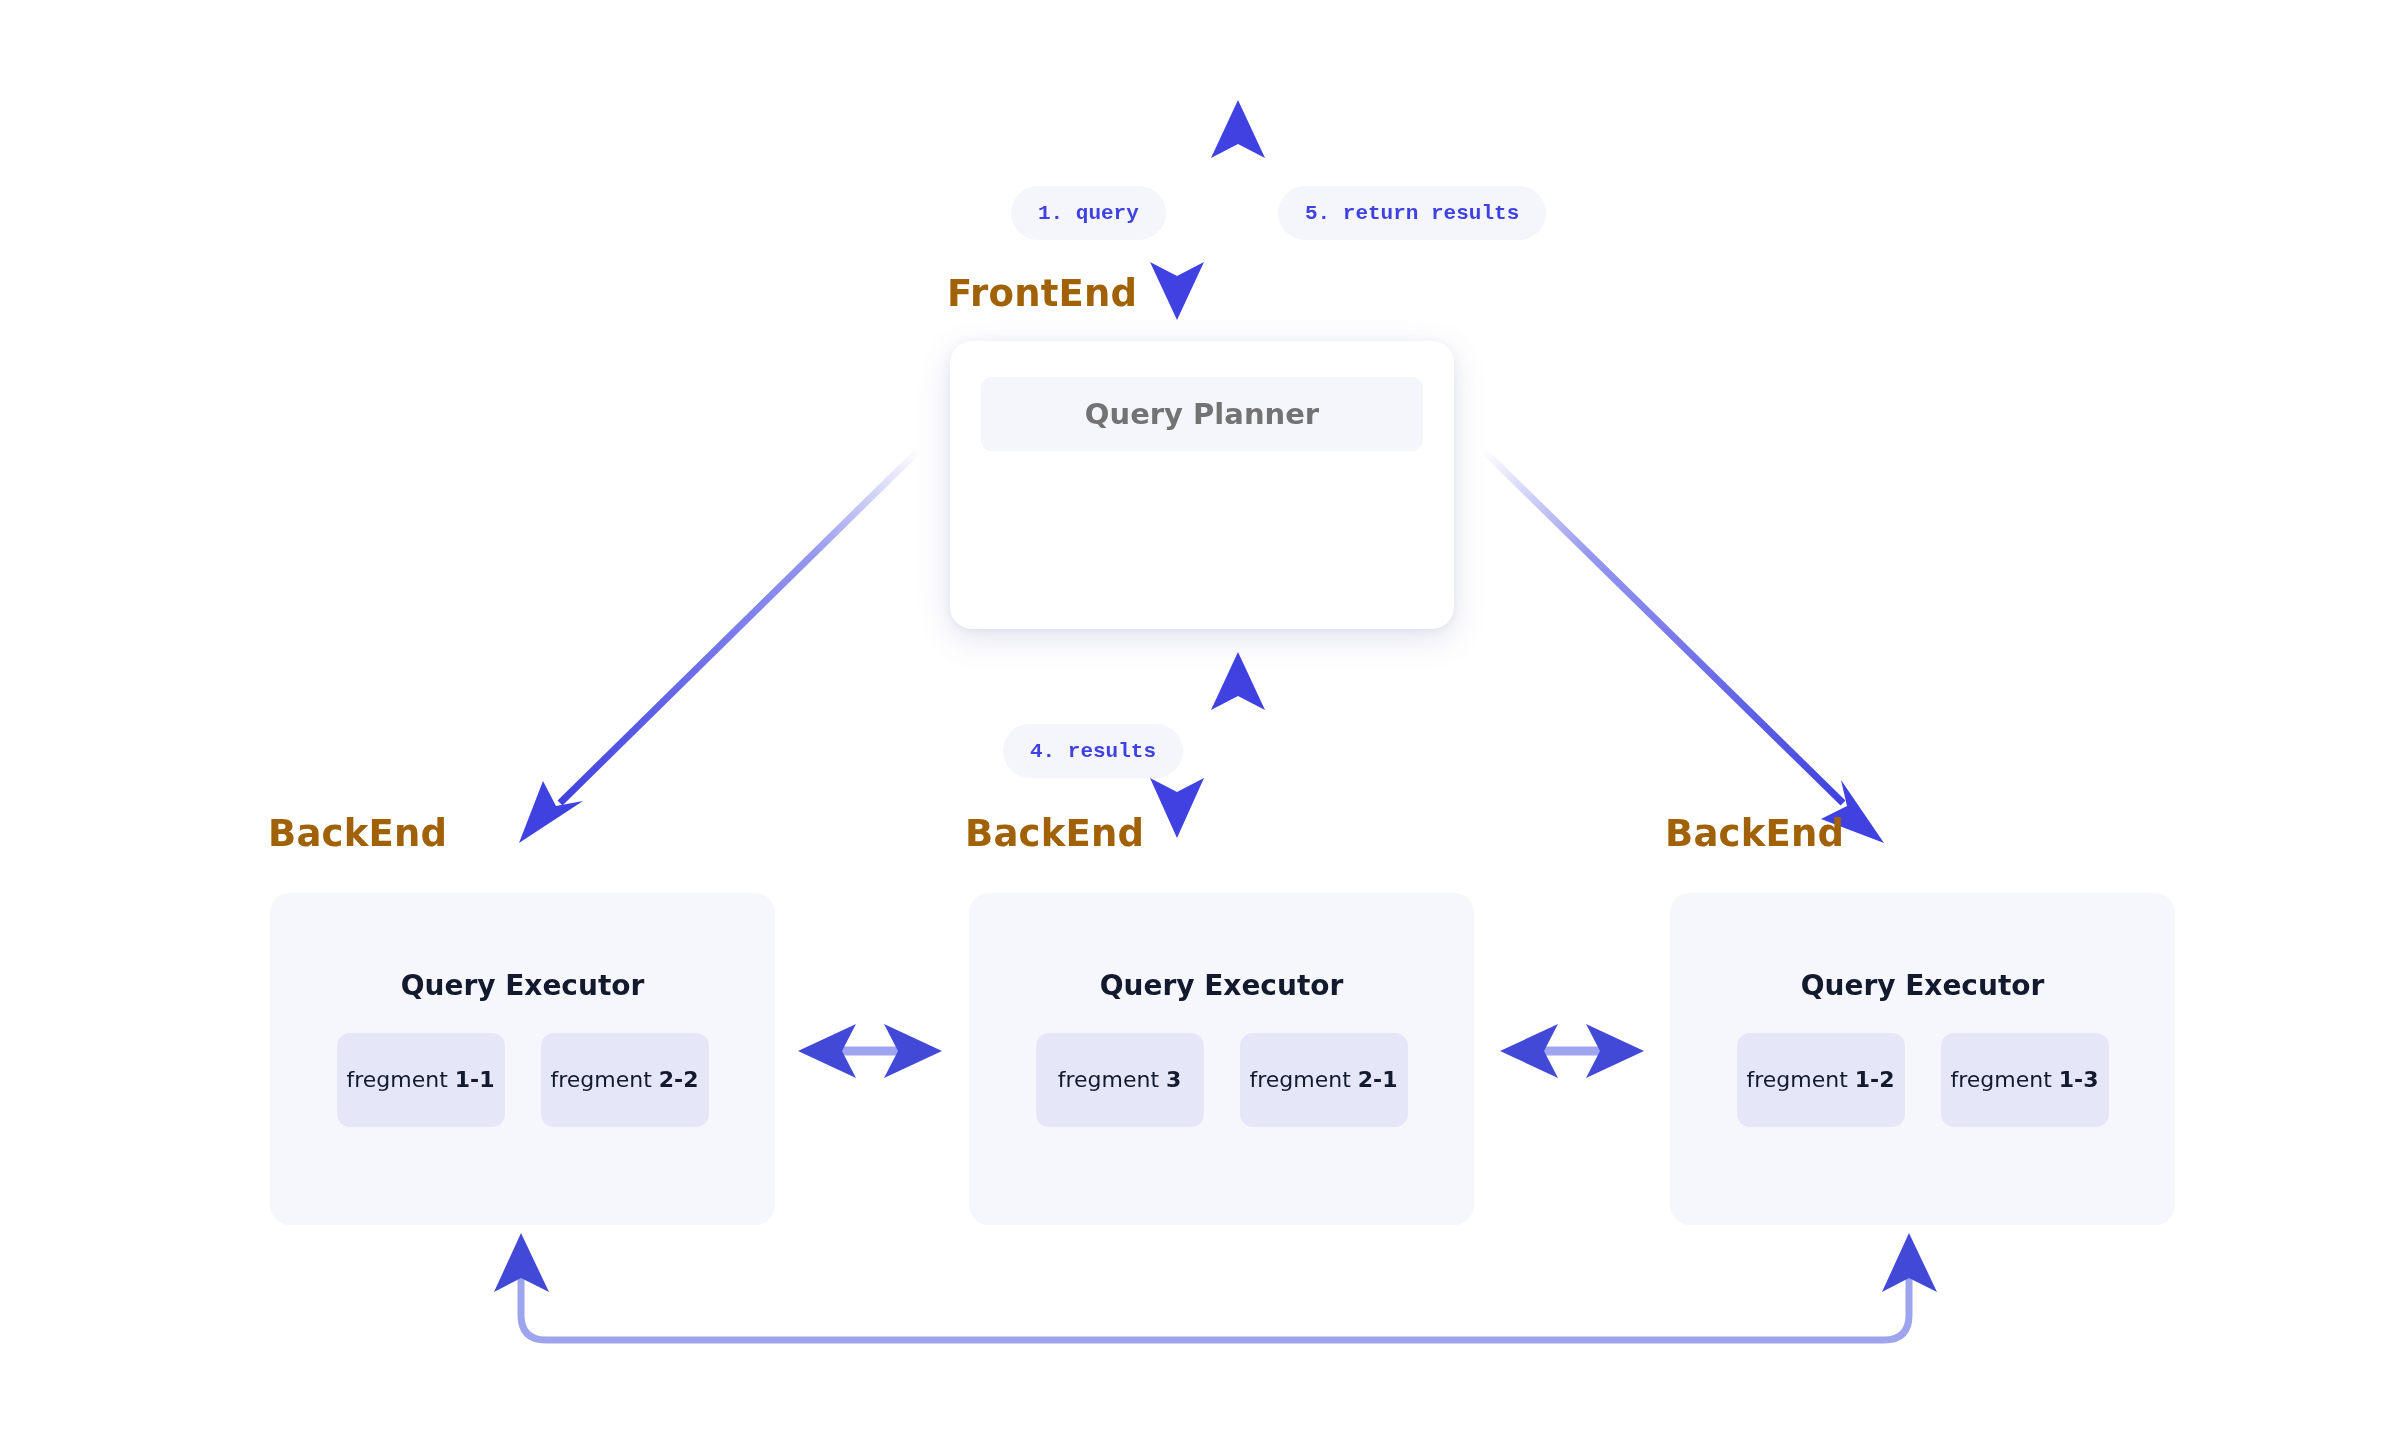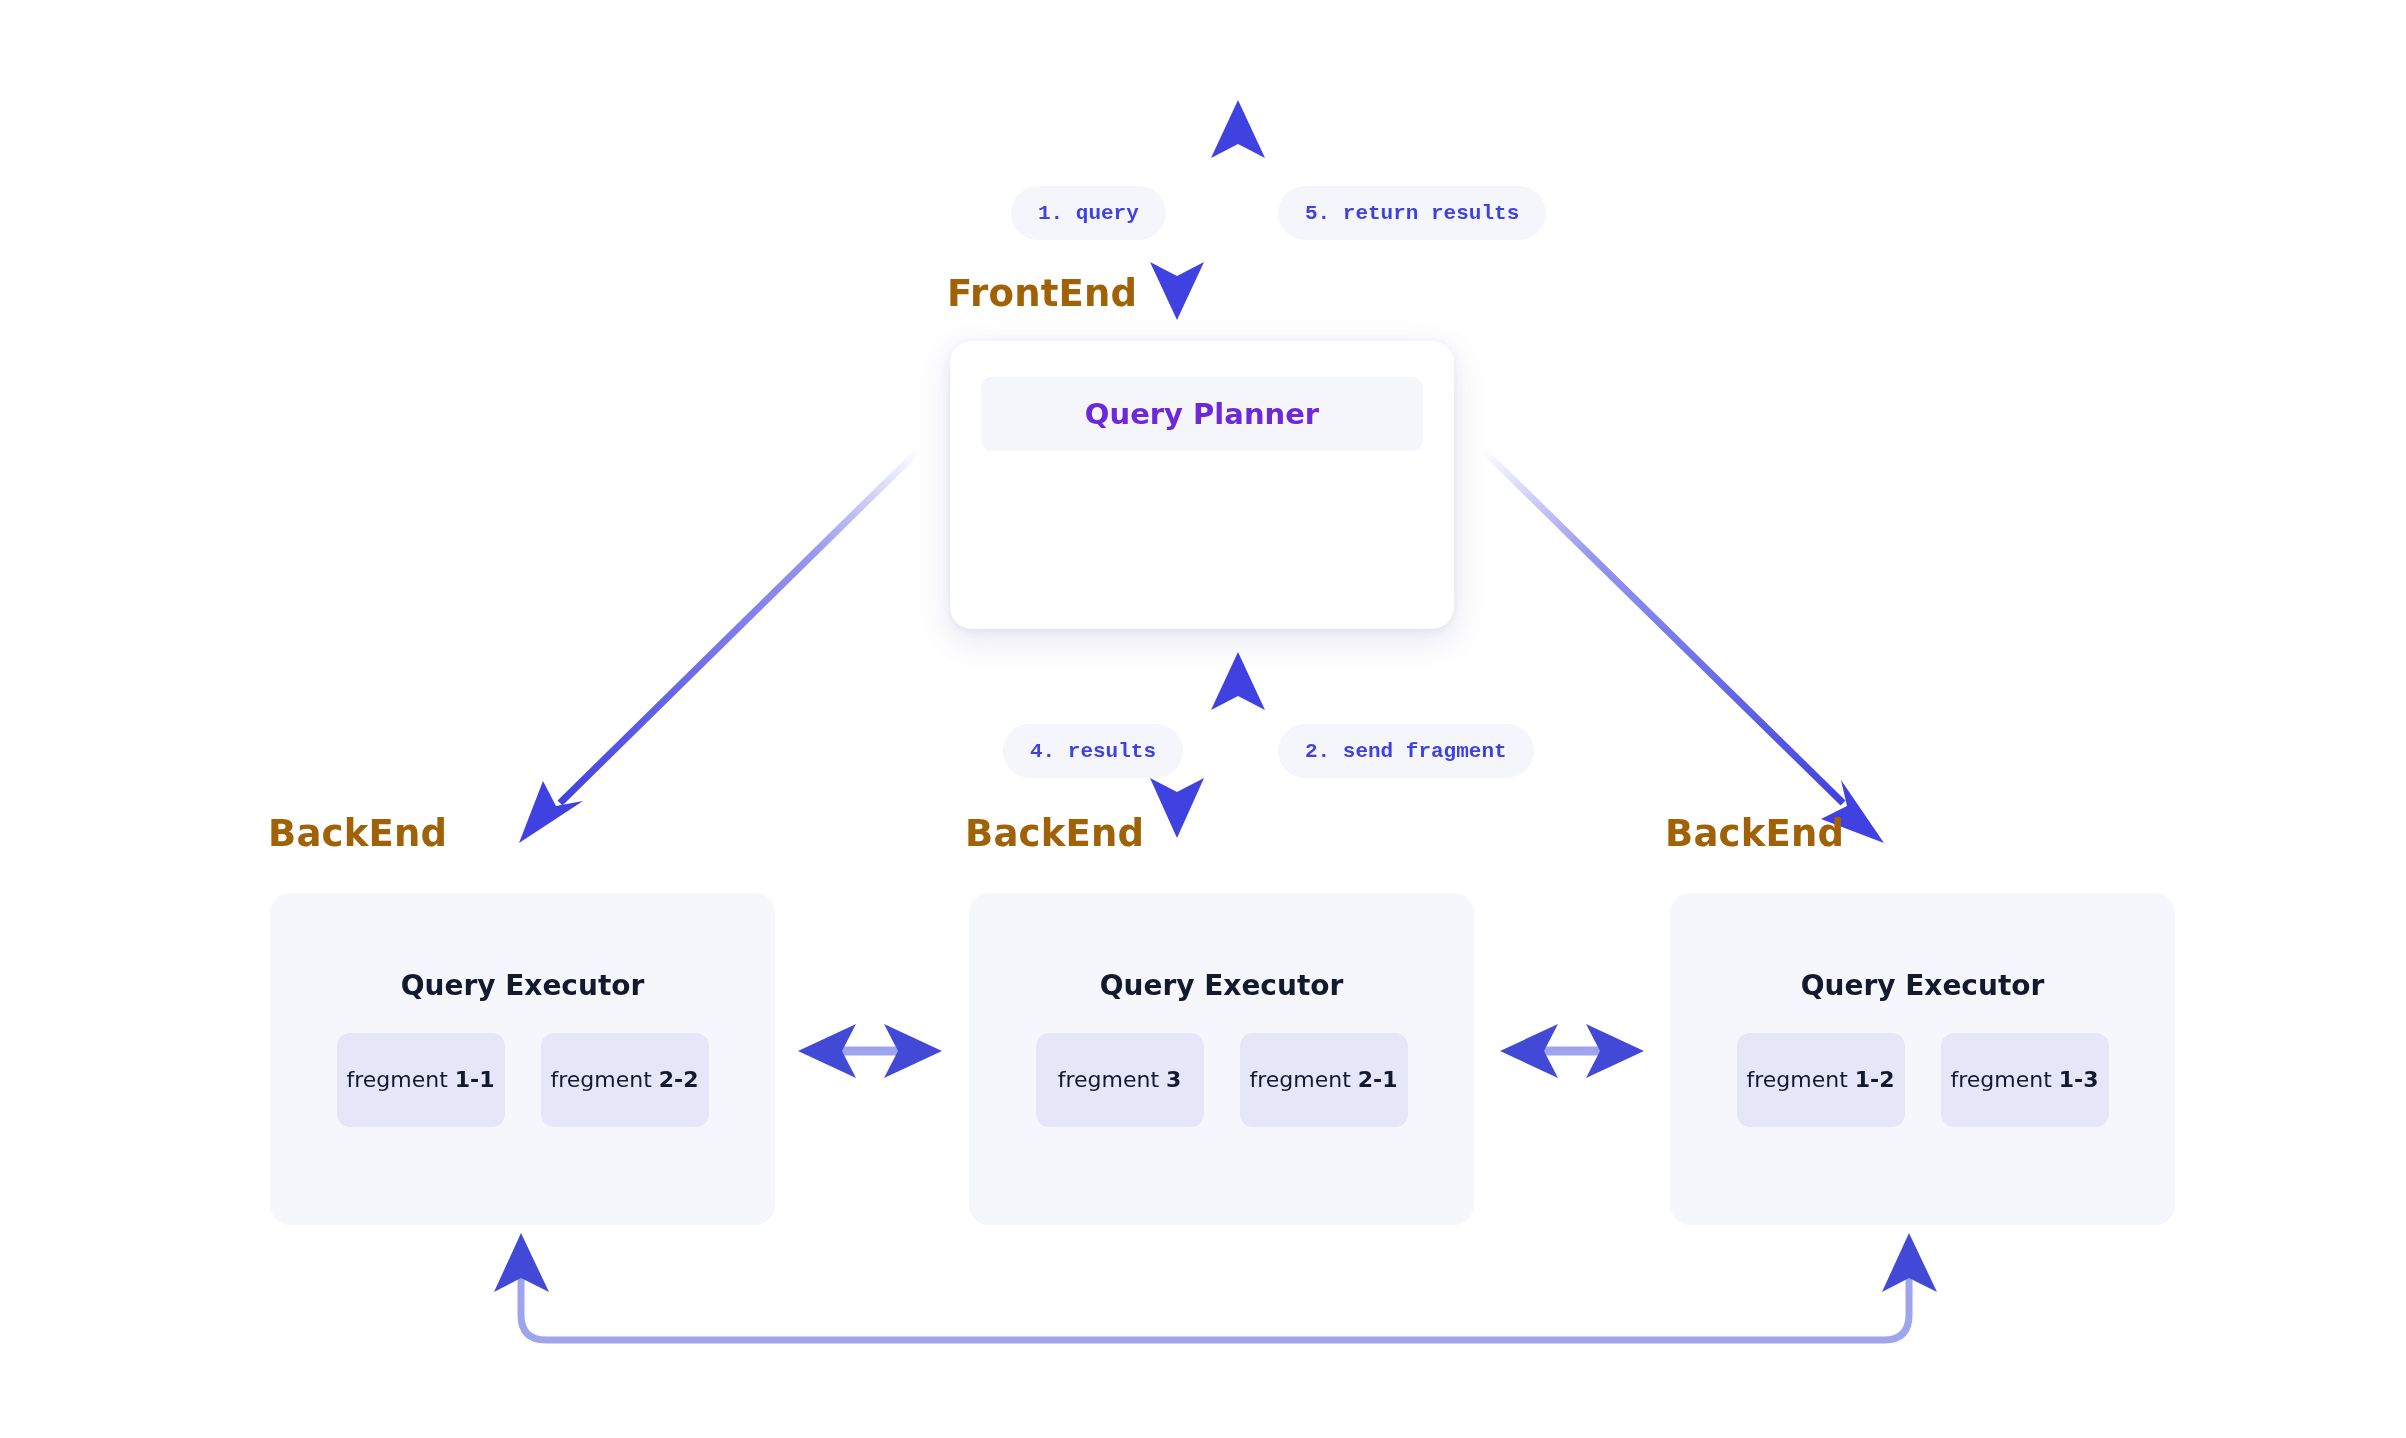--- a/index.html
+++ b/index.html
@@ -63,21 +63,21 @@
     flex-direction: column;
     gap: 22px;
   }
   .frontend-row {
     height: 74px;
     background: #f5f6fb;
     border-radius: 11px;
     display: flex;
     align-items: center;
     justify-content: center;
-    color: #6d28d9;
+    color: #737373;
     font-size: 29px;
     font-weight: bold;
   }
 
   
   .backend-card {
     position: absolute;
     top: 893px;
     width: 505px;
     height: 332px;
@@ -225,21 +225,20 @@
       <path d="M 1644 1051 L 1586 1024 L 1600 1051 L 1586 1078 Z" fill="#4249d6"></path>
     </g>
   </svg>
 
   <div class="step-pill" style="left:1011px; top:186px;">1. query</div>
 
   <div class="step-pill" style="left:1278px; top:186px;">5. return results</div>
 
   <div class="step-pill" style="left:1003px; top:724px;">4. results</div>
 
-  <div class="step-pill" style="left:1278px; top:724px;">2. send fragment</div>
 
 
   <div class="tier-label" style="left:947px; top:272px;">FrontEnd</div>
 
   <div class="tier-label" style="left:268px; top:812px;">BackEnd</div>
 
   <div class="tier-label" style="left:965px; top:812px;">BackEnd</div>
 
   <div class="tier-label" style="left:1665px; top:812px;">BackEnd</div>
 

